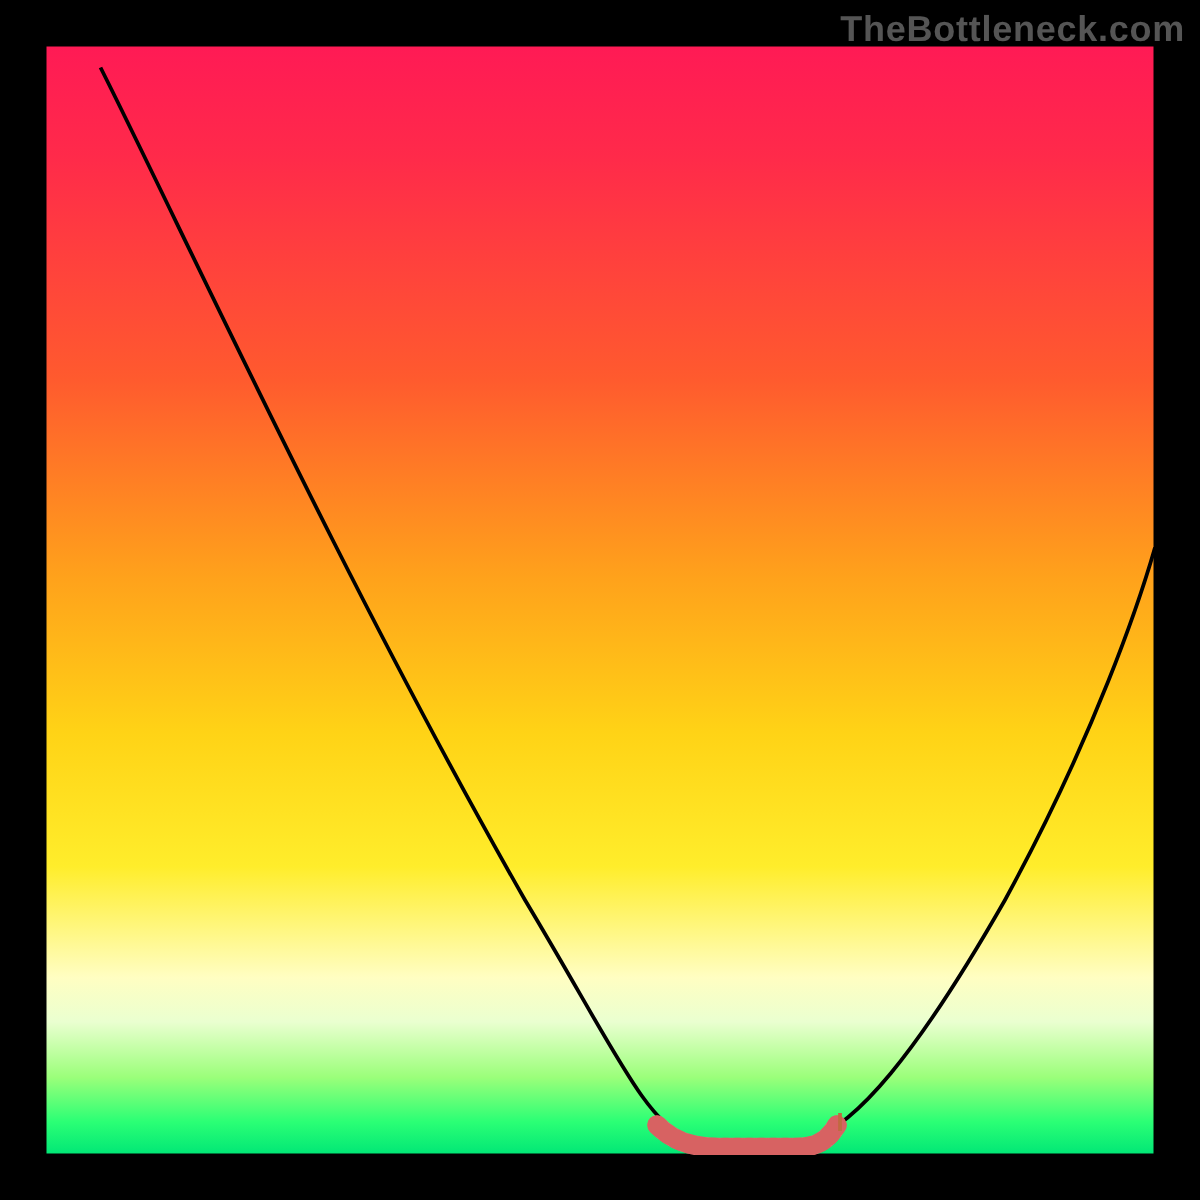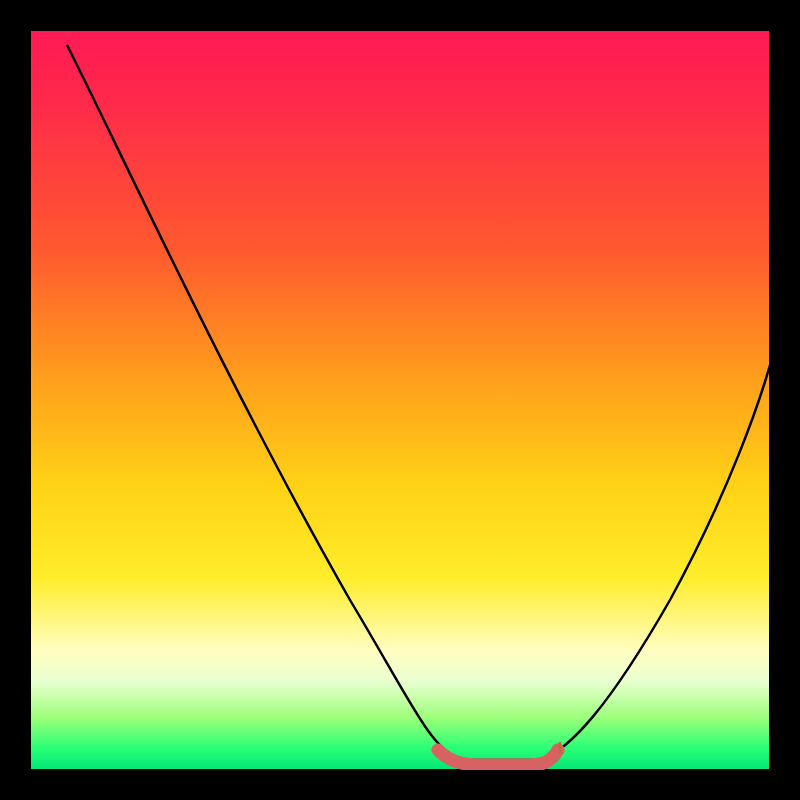--- a/index.html
+++ b/index.html
@@ -67,20 +67,21 @@
     inset: 0;
     border: 1px solid #000;
     pointer-events: none;
   }
 </style>
 </head>
 <body>
 
 <div class="canvas">
 
+  <div class="watermark">TheBottleneck.com</div>
 
   <div class="plot-frame">
     <div class="gradient"></div>
 
     <svg class="curves" viewBox="0 0 740 740" preserveAspectRatio="none">
 
       <path d="M 37 15
                C 90 120, 200 360, 320 570
                C 380 670, 400 718, 430 730
                L 510 730

